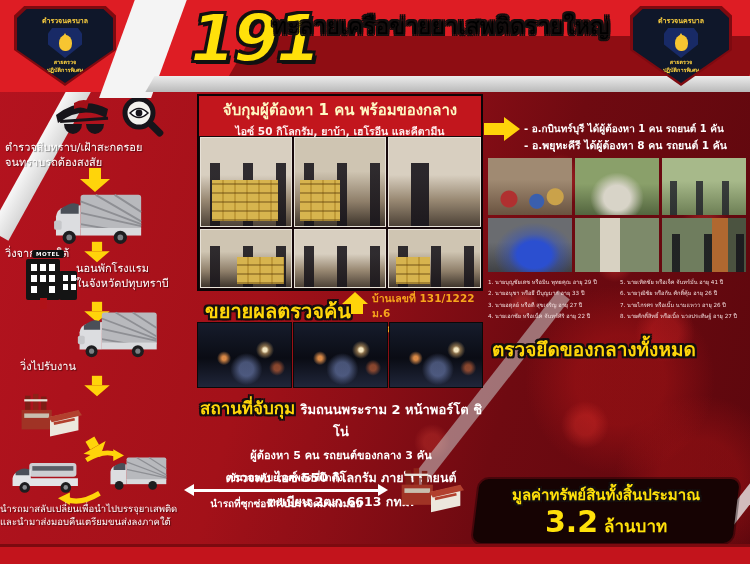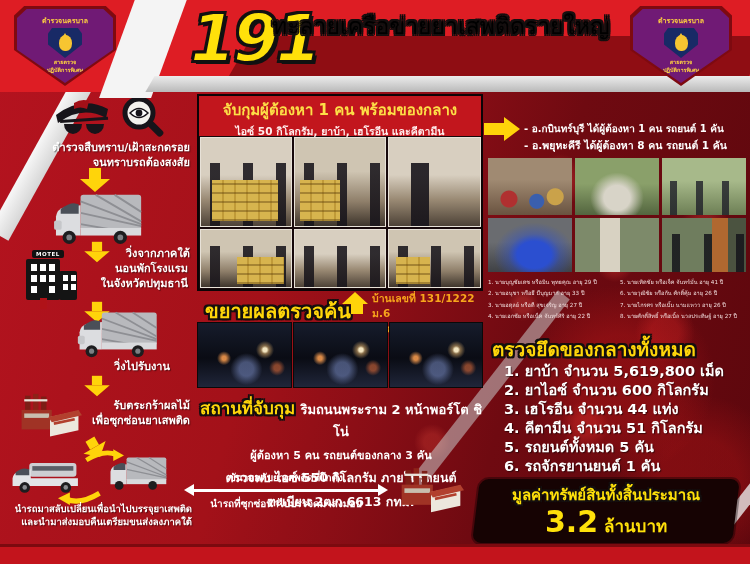--- a/index.html
+++ b/index.html
@@ -37,33 +37,33 @@
   .outline-b{text-shadow:-2px -2px 0 #140f0f,2px -2px 0 #140f0f,-2px 2px 0 #140f0f,2px 2px 0 #140f0f,0 -2px 0 #140f0f,0 2px 0 #140f0f,-2px 0 0 #140f0f,2px 0 0 #140f0f;}
   .num191{position:absolute;left:154px;top:0px;font-size:66px;font-weight:900;font-style:italic;
     color:#ffe10a;letter-spacing:-3px;-webkit-text-stroke:2px #111;
     text-shadow:3px 3px 0 #111,-2px -2px 0 #111,2px -2px 0 #111,-2px 2px 0 #111;margin-left:36px;}
   .title1{position:absolute;left:272px;top:8px;font-size:23px;font-weight:normal;color:#000000;white-space:nowrap;}
   .title2{position:absolute;left:282px;top:40px;font-size:30px;font-weight:bold;color:#ffd60a;font-style:italic;white-space:nowrap;}
   
   .badge{position:absolute;top:6px;width:102px;height:80px;}
   .badge-outer{position:absolute;inset:0;background:#7e0a10;
     clip-path:polygon(10% 0,90% 0,100% 12%,100% 55%,50% 100%,0 55%,0 12%);}
-  .badge-inner{position:absolute;inset:3px;background:#701a75;
+  .badge-inner{position:absolute;inset:3px;background:#0f172a;
     clip-path:polygon(10% 0,90% 0,100% 12%,100% 55%,50% 100%,0 55%,0 12%);}
   .badge-toptext{font-size:7px;color:#ffd23f;font-weight:bold;text-align:center;margin-top:6px;}
   .badge-shield{margin:2px auto 0;width:34px;height:30px;background:#182a66;
     clip-path:polygon(12% 0,88% 0,100% 18%,100% 55%,50% 100%,0 55%,0 18%);
     display:flex;align-items:center;justify-content:center;}
   .badge-emblem{width:13px;height:16px;background:#f7c531;border-radius:50% 50% 45% 45%;position:relative;}
   .badge-emblem::before{content:"";position:absolute;top:-5px;left:3px;border:3px solid transparent;border-bottom:5px solid #f7c531;}
   .badge-b{font-size:5.5px;color:#ffd23f;text-align:center;font-weight:bold;line-height:1.3;margin-top:1px;}
   
   .z3{z-index:3;}
   .pre{white-space:pre-line;}
-  .flow-text{color:#fff;font-size:11px;line-height:1.35;text-align:right;font-weight:bold;
+  .flow-text{color:#fff;font-size:11px;line-height:1.35;text-align:left;font-weight:normal;
     text-shadow:1px 1px 1px rgba(0,0,0,.45);}
   
   .arrow-down,.arrow-up{width:30px;z-index:3;}
   .arrow-down i,.arrow-up i{display:block;}
   .shaft-v{width:12px;height:11px;background:#ffd40a;margin:0 auto;}
   .head-dn{width:0;height:0;border-left:15px solid transparent;border-right:15px solid transparent;border-top:13px solid #ffd40a;}
   .head-up{width:0;height:0;border-left:13px solid transparent;border-right:13px solid transparent;border-bottom:12px solid #ffd40a;}
   .arrow-rt{display:flex;align-items:center;z-index:3;}
   .shaft-h{width:20px;height:12px;background:#ffd40a;}
   .head-rt{width:0;height:0;border-top:12px solid transparent;border-bottom:12px solid transparent;border-left:16px solid #ffd40a;}
@@ -101,21 +101,21 @@
   .ph-b{background:radial-gradient(ellipse at 50% 70%,#d8d4c8 0 22%,transparent 45%),
     linear-gradient(180deg,#8aa06a 0 45%,#53653f 100%);}
   .ph-c{background:linear-gradient(180deg,#a7b98a 0 40%,#6d7f55 100%);}
   .ph-d{background:radial-gradient(ellipse at 55% 68%,#2b4fd0 0 26%,rgba(43,79,208,.4) 40%,transparent 62%),
     linear-gradient(180deg,#6a6c70 0 45%,#3f4145 100%);}
   .ph-e{background:linear-gradient(90deg,#7d8a6a 0 30%,#d8d2c2 30% 54%,#7d8a6a 54% 100%);}
   .ph-f{background:linear-gradient(90deg,#6f7d5e 0 60%,#b06830 60% 78%,#4b5340 78% 100%);}
   
   .collage{position:absolute;left:197px;top:94px;width:286px;height:197px;background:#17090b;border:2px solid #0c0406;box-sizing:border-box;z-index:3;}
   .collage-cap{position:absolute;left:0;top:0;width:100%;height:40px;background:#c2161d;text-align:center;}
-  .cap1{font-size:15px;font-weight:bold;color:#fde047;margin-top:2px;}
+  .cap1{font-size:15px;font-weight:bold;color:#fef9c3;margin-top:2px;}
   .cap2{font-size:10.5px;font-weight:bold;color:#ffecec;margin-top:1px;}
   
   .yellow-head{color:#ffd60a;font-weight:800;}
   .white-line{color:#fff;font-weight:bold;}
   .suspect{font-size:5.6px;color:#f2dede;line-height:2.05;white-space:nowrap;overflow:hidden;}
   .seized-item{font-size:14.5px;color:#fff;font-weight:bold;line-height:19px;text-shadow:1px 1px 1px rgba(0,0,0,.5);}
   
   .value-box{position:absolute;left:476px;top:479px;width:260px;height:64px;background:#160303;
     border-radius:9px;transform:skewX(-7deg);z-index:3;display:flex;flex-direction:column;align-items:center;justify-content:center;
     box-shadow:0 0 0 2px rgba(0,0,0,.35);}
@@ -215,21 +215,21 @@
     <div class="hotel-main">
         <i class="win"></i>
       <div class="hotel-door"></div>
     </div>
     <div class="hotel-annex">
         <i class="win2"></i>
       </div>
   </div>
 
   <div class="abs z3 flow-text pre" style="left:76px;top:262px;width:112px;">นอนพักโรงแรม
-ในจังหวัดปทุมธานี</div>
+ในจังหวัดปทุบทราบี</div>
 
   <div class="abs arrow-down" style="left:82px;top:300px;transform:scale(.85);">
     <i class="shaft-v"></i>
     <i class="head-dn"></i>
   </div>
 
   <svg class="abs z3" style="left:73px;top:310px;" width="92" height="48" viewBox="0 0 100 56">
     <rect x="30" y="3" width="64" height="38" rx="3" fill="#b8b9bd"></rect>
     <path d="M30 10 l64 24 M30 22 l64 14 M46 3 l48 28 M66 3 l28 18 M30 34 l40 7" stroke="#8e8f94" stroke-width="2" fill="none"></path>
     <rect x="30" y="38" width="64" height="8" fill="#d9dadd"></rect>
@@ -254,22 +254,20 @@
       <rect x="17" y="0" width="6" height="20" fill="#8d2318"></rect>
       <rect x="26" y="3" width="6" height="17" fill="#7c1e16"></rect>
     <rect x="7" y="6" width="26" height="2.5" fill="#e8e3da"></rect>
     <rect x="4" y="18" width="34" height="22" fill="#a03325"></rect>
     <rect x="7" y="22" width="28" height="5" fill="#c8bfae"></rect>
     <path d="M36 26 l32 -7 v22 l-32 7 z" fill="#ece7dd"></path>
     <path d="M34 26 l34 -8 l4 6 l-34 8 z" fill="#b2402e"></path>
     <rect x="40" y="32" width="24" height="3" fill="#b2402e" transform="rotate(-12 40 32)"></rect>
   </svg>
 
-  <div class="abs z3 flow-text pre" style="left:78px;top:399px;width:112px;">รับตระกร้าผลไม้
-เพื่อซุกซ่อนยาเสพติด</div>
 
   <div class="abs arrow-down" style="left:80px;top:436px;transform:rotate(-30deg) scale(.85);">
     <i class="shaft-v"></i>
     <i class="head-dn"></i>
   </div>
 
   <svg class="abs z3" style="left:8px;top:456px;" width="76" height="40" viewBox="0 0 100 46">
     <rect x="28" y="6" width="62" height="18" rx="4" fill="#cdced2"></rect>
     <rect x="32" y="10" width="54" height="6" fill="#5a5e66"></rect>
     <path d="M6 26 q1 -7 8 -9 l16 -3 v12 h62 v10 H6 z" fill="#e3e4e7"></path>
@@ -395,28 +393,20 @@
   </div>
   <div class="abs z3" style="left:620px;top:277px;width:126px;">
     <div class="suspect">5. นายเทิดชัย หรือเจ็ค จันทร์มั่น อายุ 41 ปี</div>
     <div class="suspect">6. นายวุฒิชัย หรือกัน ศักดิ์คุ้ม อายุ 26 ปี</div>
     <div class="suspect">7. นายไกรศร หรือเบิ้ม นามแหวว อายุ 26 ปี</div>
     <div class="suspect">8. นายศักดิ์สิทธิ์ หรือเบิ้ล นวลประดิษฐ์ อายุ 27 ปี</div>
   </div>
 
   <div class="abs z3 yellow-head outline-b" style="left:492px;top:334px;font-size:19px;">ตรวจยึดของกลางทั้งหมด</div>
 
-  <div class="abs z3" style="left:504px;top:362px;">
-    <div class="seized-item">1.  ยาบ้า จำนวน 5,619,800 เม็ด</div>
-    <div class="seized-item">2.  ยาไอซ์ จำนวน 600 กิโลกรัม</div>
-    <div class="seized-item">3.  เฮโรอีน จำนวน 44 แท่ง</div>
-    <div class="seized-item">4.  คีตามีน จำนวน 51 กิโลกรัม</div>
-    <div class="seized-item">5.  รถยนต์ทั้งหมด 5 คัน</div>
-    <div class="seized-item">6.  รถจักรยานยนต์ 1 คัน</div>
-  </div>
 
   <div class="value-box">
     <div class="value-inner">
       <div class="value-title outline-b">มูลค่าทรัพย์สินทั้งสิ้นประมาณ</div>
       <div class="value-row">
         <span class="value-num">3.2</span>
         <span class="value-unit">ล้านบาท</span>
       </div>
     </div>
   </div>

